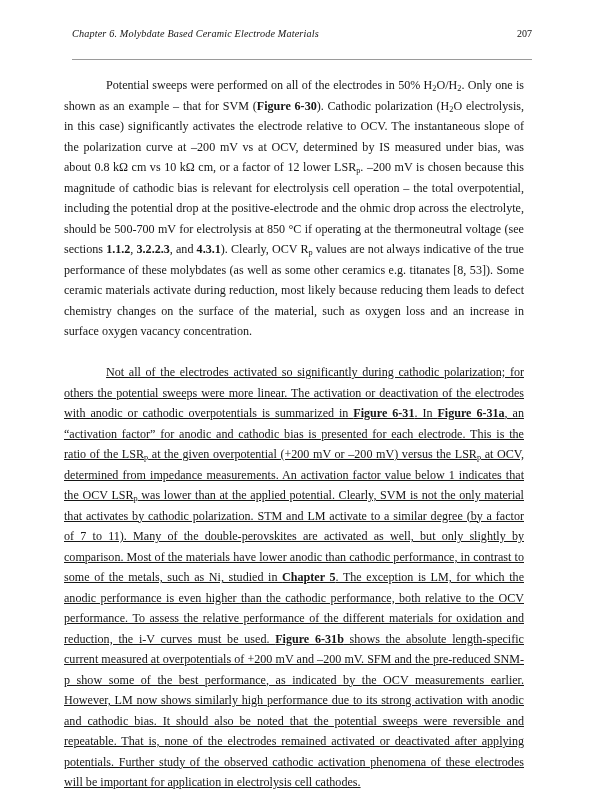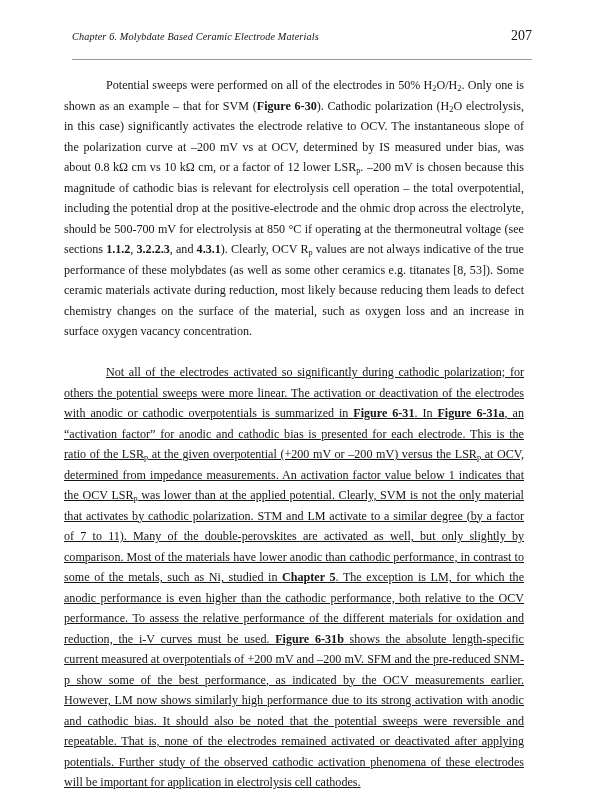--- a/index.html
+++ b/index.html
@@ -32,21 +32,21 @@
     justify-content: space-between;
   }
   .header-title {
     font-style: italic;
     font-size: 10.2px;
     letter-spacing: 0.15px;
     color: #121212;
     white-space: nowrap;
   }
   .header-pageno {
-    font-size: 14px;
+    font-size: 10px;
     color: #121212;
   }
   .header-rule {
     position: absolute;
     left: 72px;
     top: 59px;
     width: 460px;
     height: 1px;
     background: #9a9a9a;
   }

